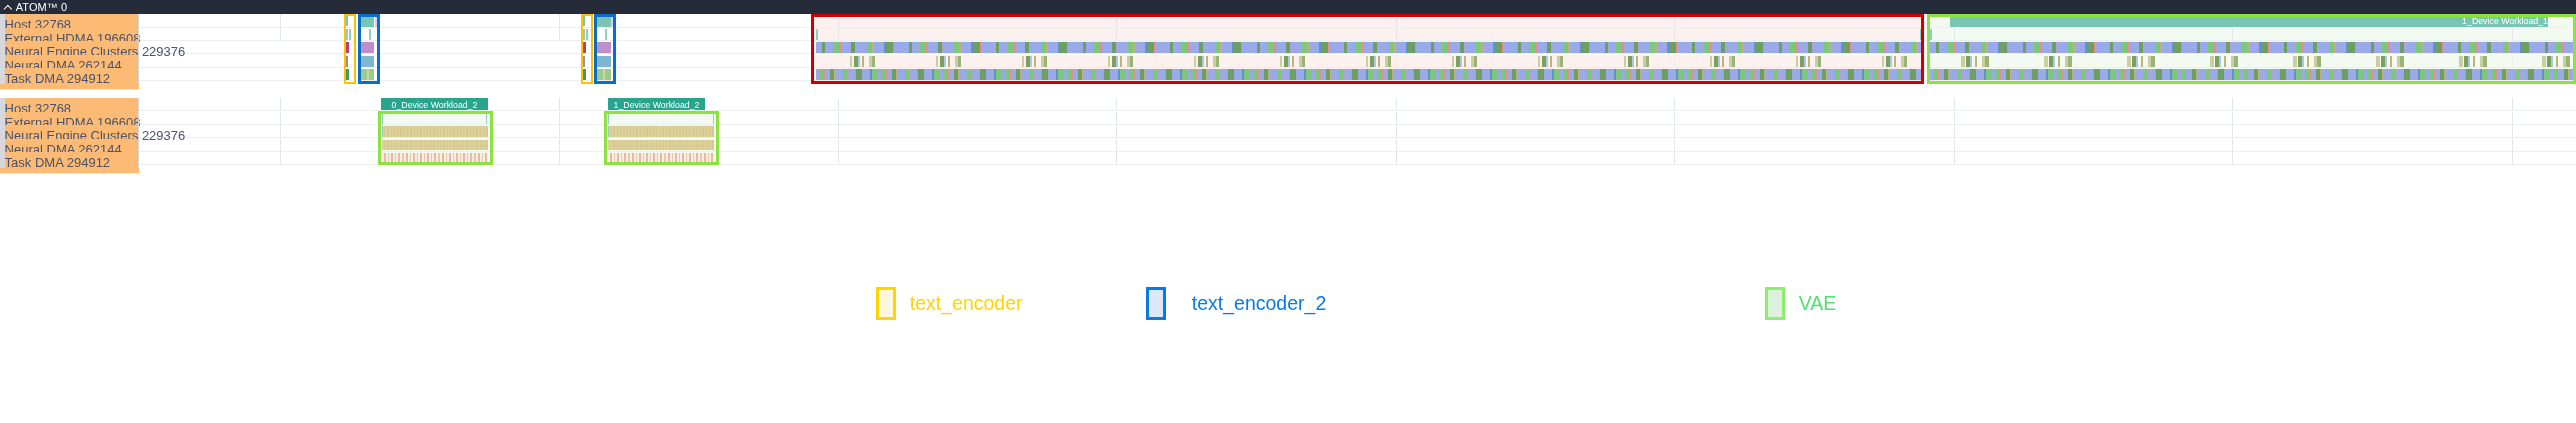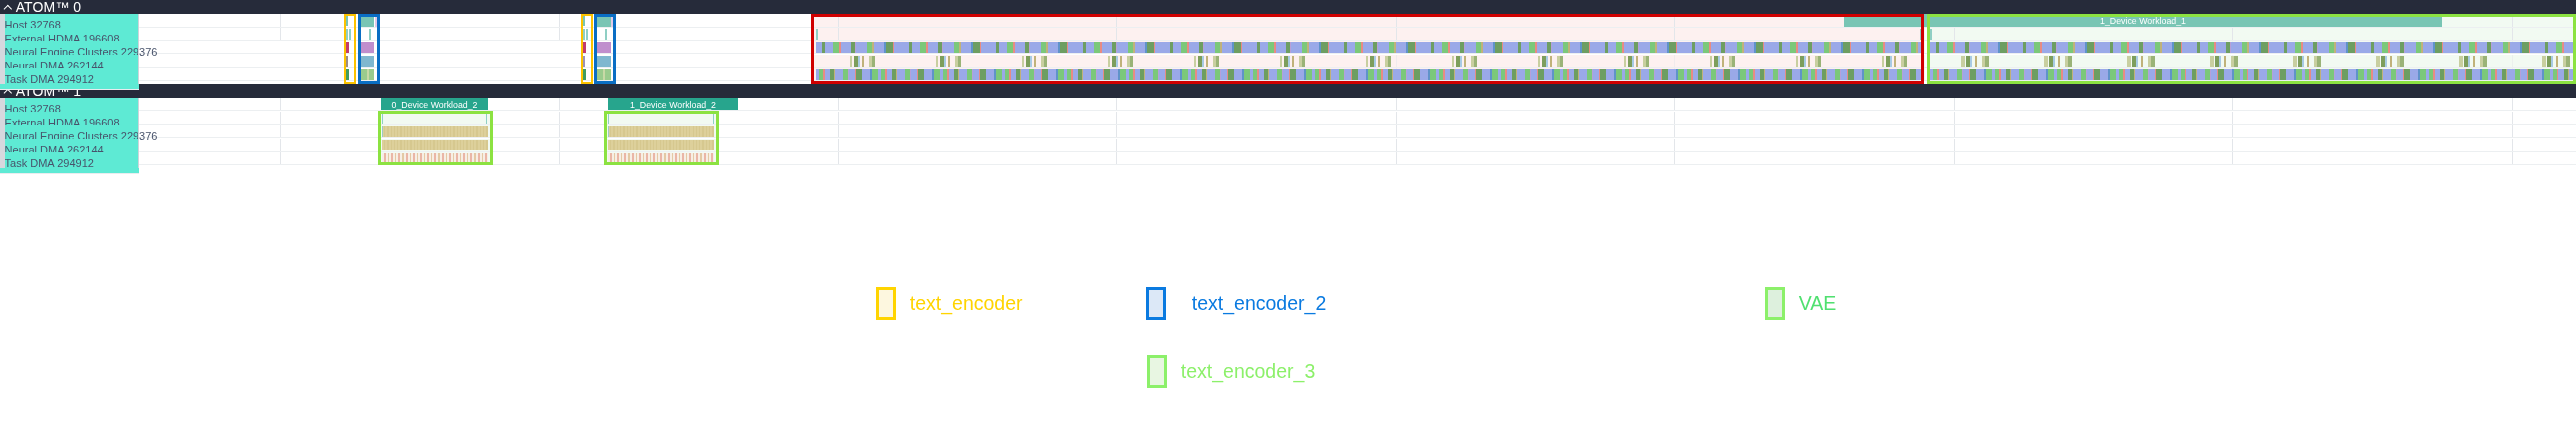--- a/index.html
+++ b/index.html
@@ -20,30 +20,30 @@
     box-sizing:border-box;padding-left:4.6px;
   }
   .group-header .caret{
     display:inline-block;width:8.5px;height:8.5px;position:relative;margin-right:2.6px;
   }
   .group-header .caret:before{
     content:"";position:absolute;left:0.7px;top:3.3px;width:4.6px;height:4.6px;
     border-left:1px solid #fff;border-top:1px solid #fff;
     transform:rotate(45deg);
   }
-  .group-header .ghlabel{font-size:14px;line-height:1;}
+  .group-header .ghlabel{font-size:11px;line-height:1;}
 
   
   .rowlabel{
     position:absolute;left:0;width:139px;height:22px;
-    background:#5eead4;box-sizing:border-box;
+    background:#fdba74;box-sizing:border-box;
     border-bottom:0.7px solid #e9ecef;
     display:flex;align-items:center;
     padding-left:4.6px;
-    font-size:11px;color:#48536b;white-space:nowrap;
+    font-size:13px;color:#48536b;white-space:nowrap;
     z-index:6;
   }
   .gutter{
     position:absolute;left:0;width:4.6px;background:#d6d8de;z-index:7;
   }
   .labelsep{
     position:absolute;width:0.7px;background:#cfd3da;z-index:8;
   }
 
   
@@ -209,21 +209,21 @@
       <div class="gridv" style="left:2093px;"></div>
     <div class="gridv" style="left:2373px;"></div>
     <div class="bar bar-solidteal" style="left:207px;top:1.3px;width:2px;height:10.4px;"></div>
     <div class="bar bar-solidteal" style="left:221px;top:0.7px;width:14.3px;height:11.7px;"></div>
     <div class="bar" style="left:236px;top:0.7px;width:3.3px;height:11.7px;background:#e2cae8;"></div>
     <div class="bar bar-solidteal" style="left:444px;top:1.3px;width:2px;height:10.4px;"></div>
     <div class="bar bar-solidteal" style="left:458px;top:0.7px;width:14.3px;height:11.7px;"></div>
     <div class="bar" style="left:472px;top:0.7px;width:3.3px;height:11.7px;background:#e2cae8;"></div>
 
 
-    <div class="wl-band" style="left:1705px;top:0;width:598px;">
+    <div class="wl-band" style="left:1811px;top:0;width:598px;justify-content:flex-end;">
       <span>1_Device Workload_1</span>
     </div>
   </div>
 
   <div class="trackrow" style="top:28px;">
     <div class="region reg-dt" style="left:673px;width:1113px;"></div>
     <div class="region reg-vae" style="left:1788px;width:649px;"></div>
     <div class="gridv" style="left:141px;"></div>
       <div class="gridv" style="left:420px;"></div>
     <div class="gridv" style="left:699px;"></div>
@@ -287,24 +287,20 @@
     <div class="bar" style="left:444px;top:1.3px;width:2.6px;height:10.4px;background:#3f9c60;"></div>
     <div class="bar" style="left:458px;top:0.7px;width:14.3px;height:11.7px;background:#9acb8d;"></div>
     <div class="bar" style="left:464px;top:0.7px;width:2px;height:11.7px;background:#c8d9a6;"></div>
     <div class="gridv" style="left:977px;opacity:.45;"></div>
     <div class="gridv" style="left:1257px;opacity:.45;"></div>
     <div class="gridv" style="left:1535px;opacity:.45;"></div>
     <div class="gridv" style="left:2093px;opacity:.45;"></div>
     <div class="gridv" style="left:2373px;opacity:.45;"></div>
   </div>
 
-  <div class="group-header" style="top:84px;">
-    <span class="caret"></span>
-    <span class="ghlabel">ATOM™ 1</span>
-  </div>
 
   <div class="gutter" style="top:98px;height:70px;"></div>
   <div class="labelsep" style="left:138px;top:98px;height:70px;"></div>
 
   <div class="rowlabel" style="top:98px;">
       <span>Host 32768</span>
     </div>
   <div class="rowlabel" style="top:112px;">
       <span>External HDMA 196608</span>
     </div>
@@ -324,21 +320,21 @@
     <div class="gridv" style="left:699px;"></div>
       <div class="gridv" style="left:977px;"></div>
     <div class="gridv" style="left:1257px;"></div>
       <div class="gridv" style="left:1535px;"></div>
     <div class="gridv" style="left:1815px;"></div>
       <div class="gridv" style="left:2093px;"></div>
     <div class="gridv" style="left:2373px;"></div>
     <div class="wl-band solid" style="left:242px;top:0;width:107px;">
       <span>0_Device Workload_2</span>
     </div>
-    <div class="wl-band solid" style="left:469px;top:0;width:130px;">
+    <div class="wl-band solid" style="left:469px;top:0;width:97px;">
       <span>1_Device Workload_2</span>
     </div>
   </div>
 
   <div class="trackrow" style="top:112px;">
     <div class="region reg-vae" style="left:240px;width:112px;"></div>
     <div class="region reg-vae" style="left:467px;width:112px;"></div>
     <div class="gridv" style="left:141px;"></div>
       <div class="gridv" style="left:420px;"></div>
     <div class="gridv" style="left:699px;"></div>
@@ -421,24 +417,20 @@
     <div class="legend-item" style="left:876px;top:287px;">
       <span class="swatch" style="border-color:#ffd400;background:#fdf7df;"></span>
       <span class="legend-text" style="color:#ffd400;">text_encoder</span>
     </div>
 
     <div class="legend-item" style="left:1146px;top:287px;gap:12px;">
       <span class="swatch" style="border-color:#0a7ae0;background:#dce8f7;"></span>
       <span class="legend-text" style="color:#0a7ae0;">text_encoder_2</span>
     </div>
 
-    <div class="legend-item" style="left:1147px;top:355px;">
-      <span class="swatch" style="border-color:#8cf06a;background:#e8f6e2;"></span>
-      <span class="legend-text" style="color:#8cf06a;">text_encoder_3</span>
-    </div>
 
 
     <div class="legend-item" style="left:1765px;top:287px;">
       <span class="swatch" style="border-color:#8cf06a;background:#ddf0dd;"></span>
       <span class="legend-text" style="color:#50e070;">VAE</span>
     </div>
 
   </div>
 
 </div>

